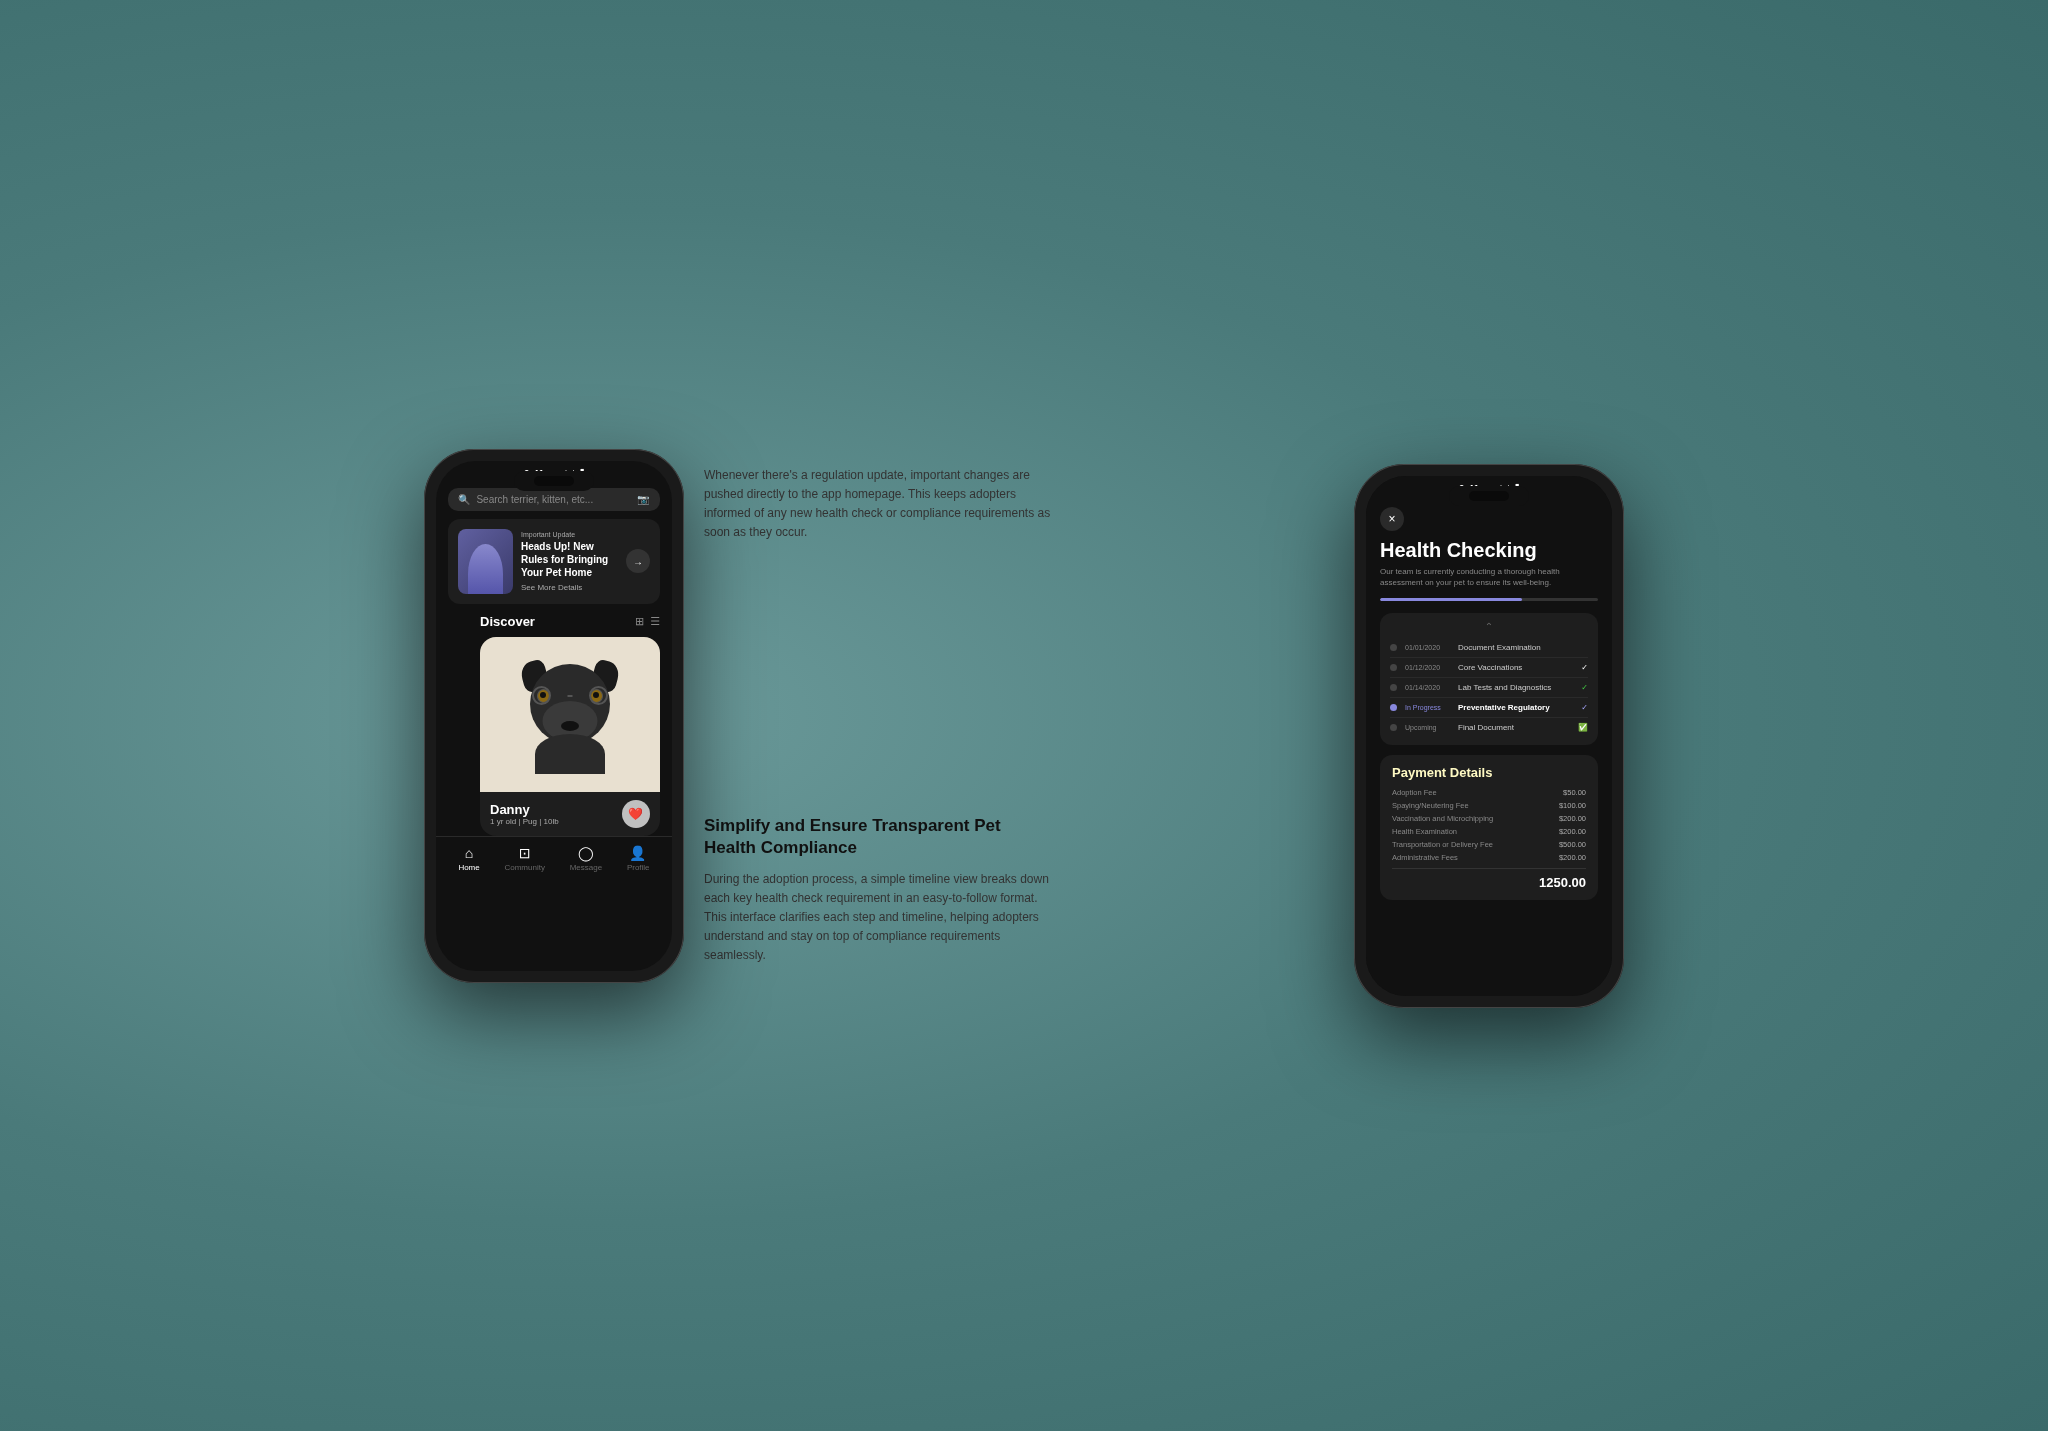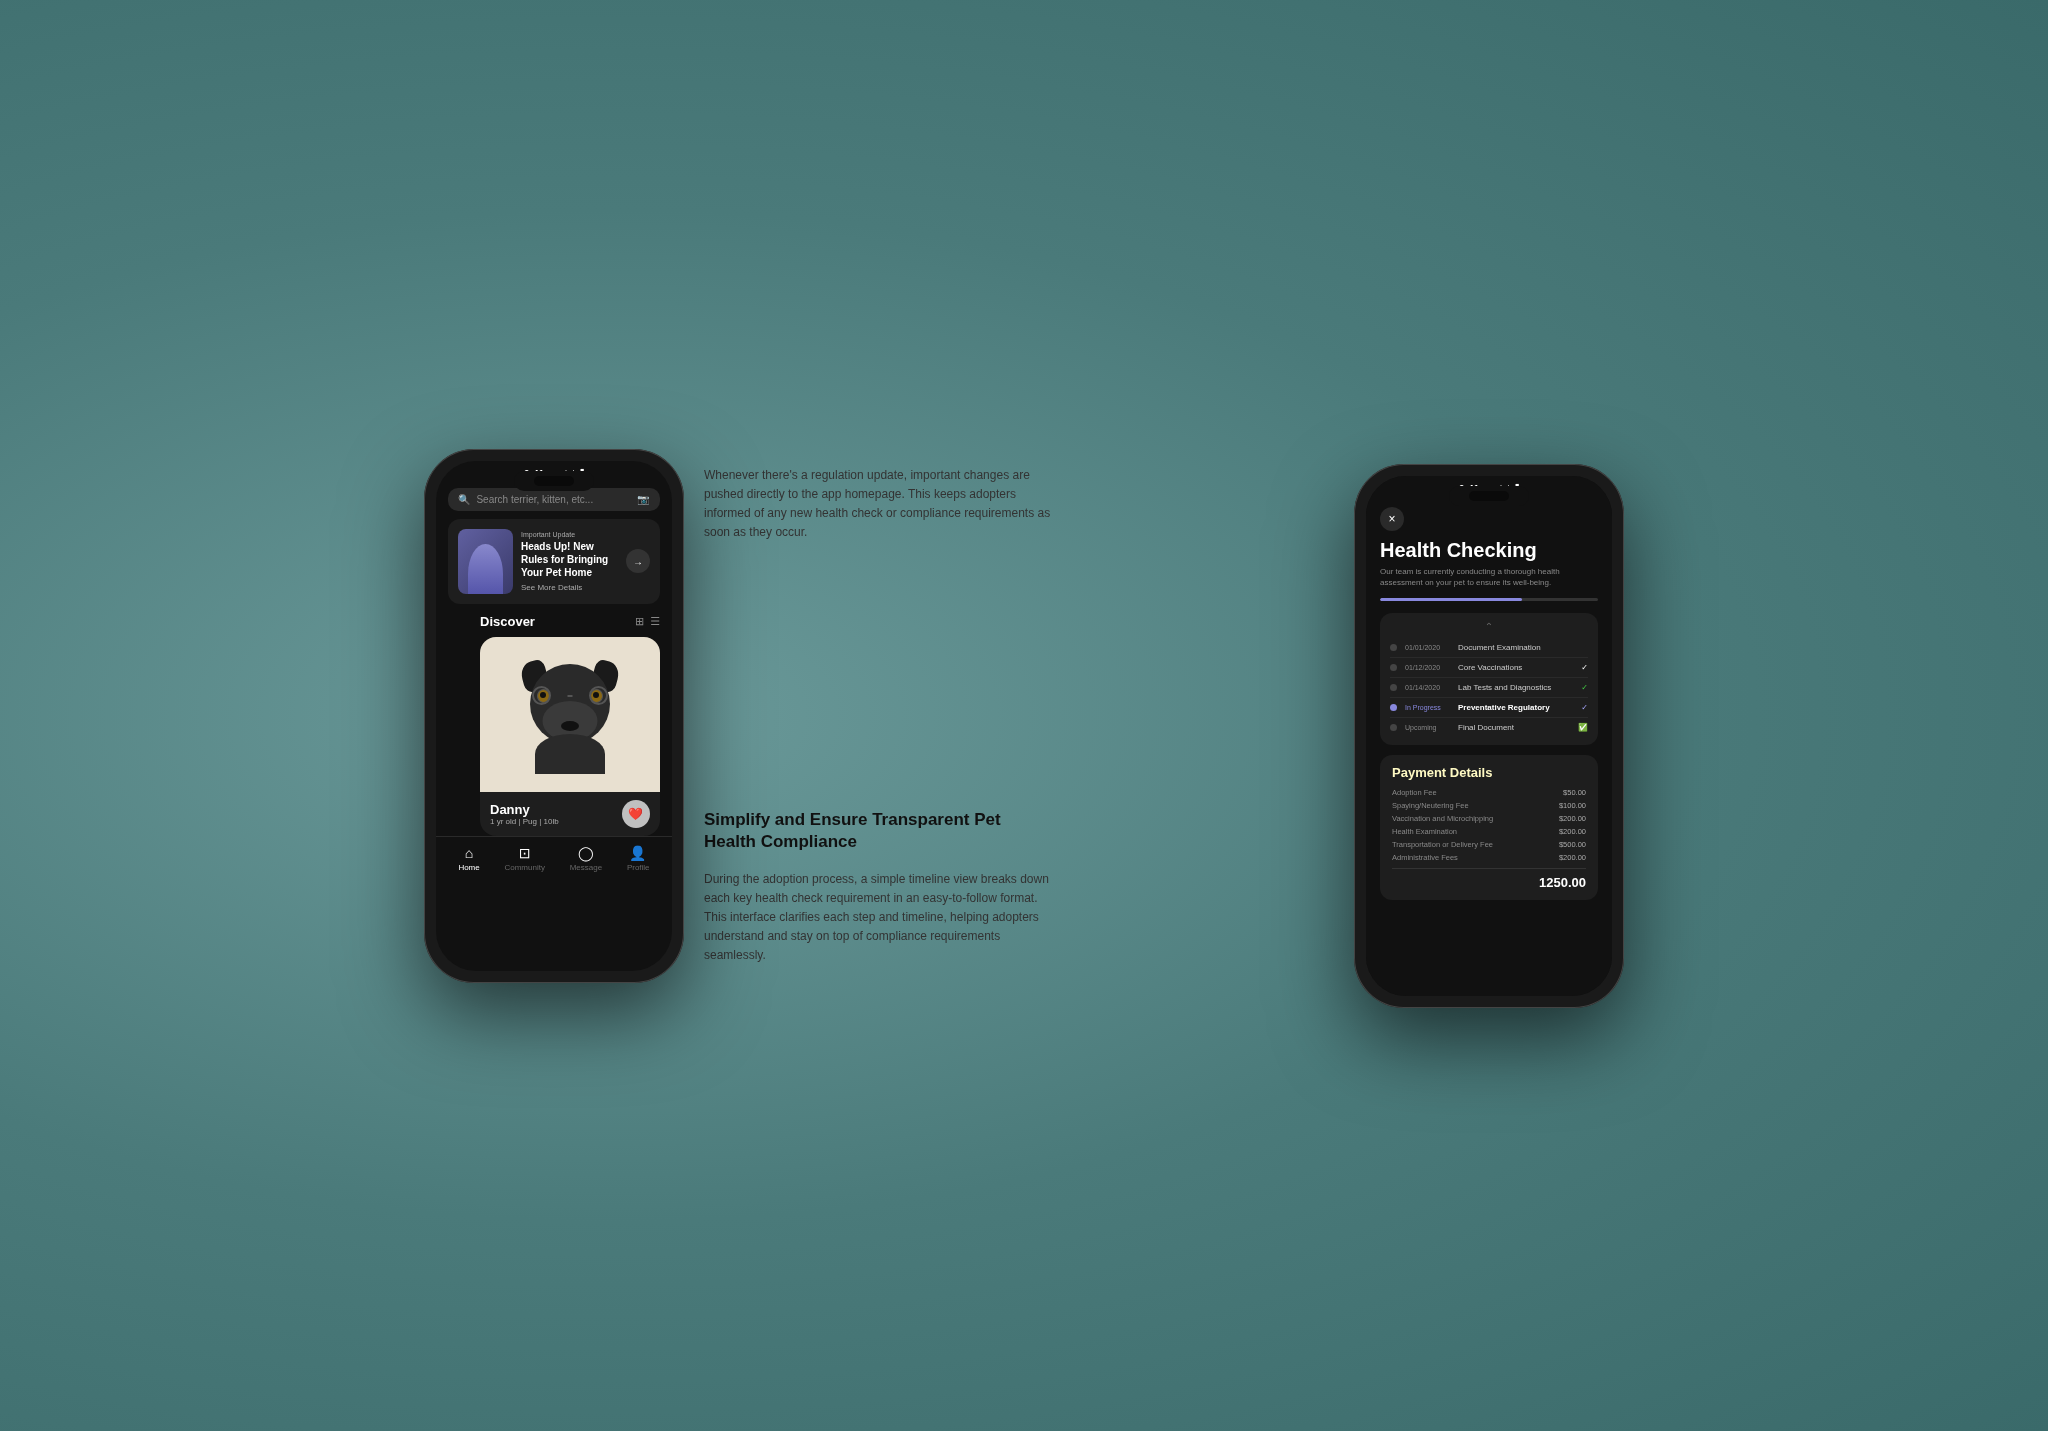--- a/index.html
+++ b/index.html
@@ -513,21 +513,21 @@
       font-size: 12px;
       color: #333;
       line-height: 1.6;
     }
 
     .callout-title-bottom {
       font-size: 17px;
       font-weight: 700;
       color: #111;
       line-height: 1.3;
-      margin-bottom: 16px;
+      margin-bottom: 10px;
     }
     .callout-body-bottom {
       font-size: 12px;
       color: #333;
       line-height: 1.6;
     }
 
     
     .center-content {
       flex: 1;

